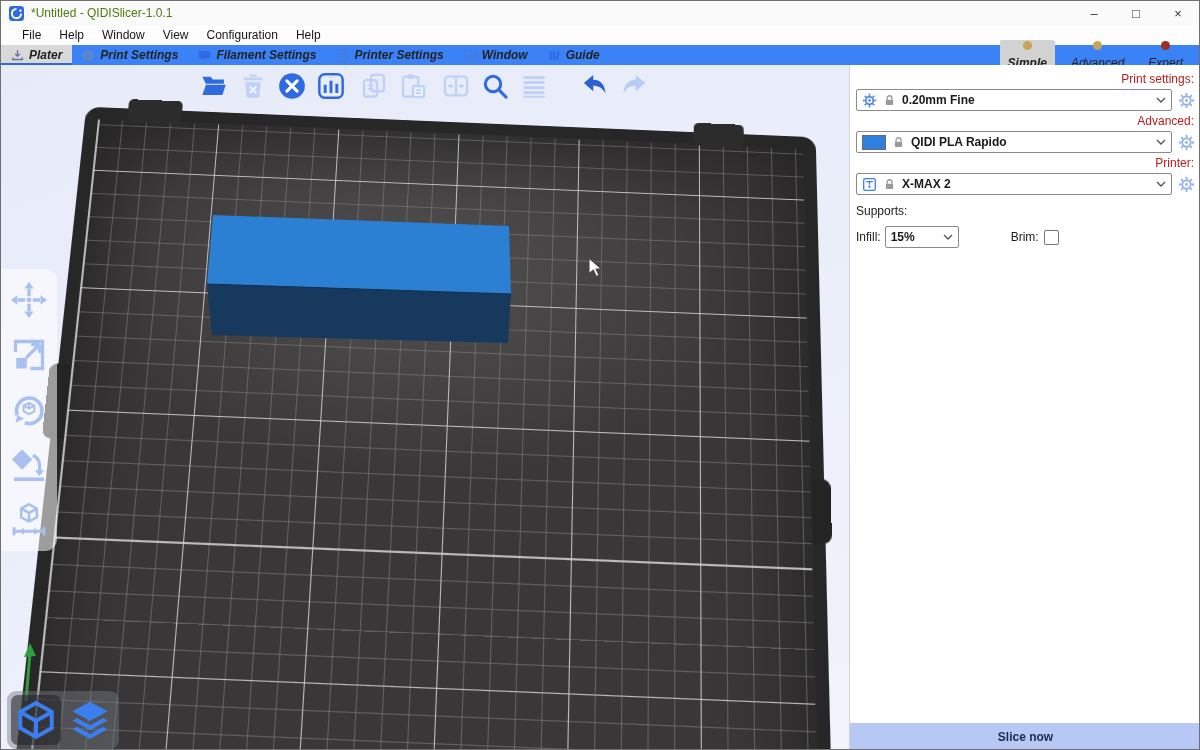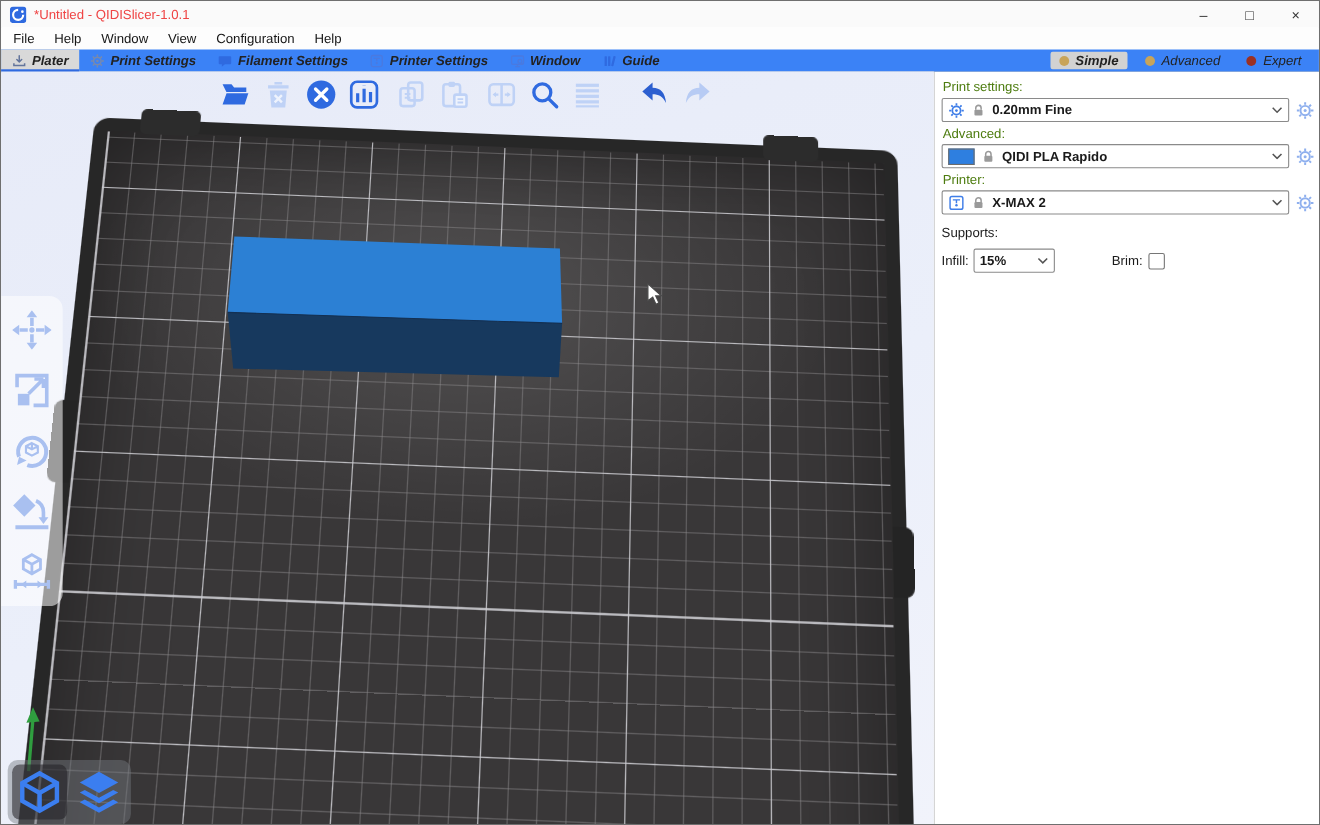--- a/index.html
+++ b/index.html
@@ -1,36 +1,36 @@
 <!DOCTYPE html>
 <html><head>
 <meta charset="utf-8">
 <style>
   html,body{margin:0;padding:0;background:#dcdcdc;font-family:"Liberation Sans",sans-serif;}
   .app{position:relative;width:1200px;height:750px;background:#fff;border:1px solid #6f6f6f;box-sizing:border-box;overflow:hidden;font-size:12px;color:#1a1a1a;}
 
   
   .title-bar{position:absolute;left:0;top:0;right:0;height:24px;background:#fafafa;display:flex;align-items:center;}
   .app-icon{width:15px;height:15px;margin-left:8px;flex:0 0 auto;}
-  .title-text{margin-left:7px;font-size:12px;color:#ef4444;}
+  .title-text{margin-left:7px;font-size:12px;color:#4d7c0f;}
   .win-controls{margin-left:auto;display:flex;height:100%;}
   .win-btn{width:42px;display:flex;align-items:center;justify-content:center;font-size:13px;color:#333;cursor:default;}
 
   
-  .menu-bar{position:absolute;left:0;top:24px;right:0;height:20px;background:#fdfdfd;display:flex;align-items:center;padding-left:2px;}
+  .menu-bar{position:absolute;left:0;top:24px;right:0;height:20px;background:#fdfdfd;display:flex;align-items:center;padding-left:12px;}
   .menu-item{padding:0 9px;line-height:20px;color:#161616;}
 
   
   .tab-bar{position:absolute;left:0;top:44px;right:0;height:20px;background:#3b82f6;border-bottom:1px solid #c6c6c6;display:flex;align-items:stretch;box-sizing:content-box;font-style:italic;}
   .tab{display:flex;align-items:center;gap:5px;padding:0 10px;font-weight:bold;color:#222;position:relative;}
   .tab .ticon{width:13px;height:13px;flex:0 0 auto;}
   .tab.active{background:#d9d9d9;}
   .tab.active::after{content:"";position:absolute;left:0;right:0;bottom:-1px;height:3px;background:#2f6ae0;}
   .modes{margin-left:auto;display:flex;align-items:center;gap:8px;padding-right:8px;}
-  .mode{display:flex;align-items:center;gap:6px;padding:1px 8px;color:#222;}
+  .mode{display:flex;align-items:center;gap:6px;padding:1px 8px;color:#222;flex-direction:column;}
   .mode.active{background:#d2d2d2;border-radius:2px;font-weight:bold;}
   .dot{width:9px;height:9px;border-radius:50%;flex:0 0 auto;}
   .dot.gold{background:#c8a45a;}
   .dot.red{background:#9b3022;}
 
   
   .viewport{position:absolute;left:0;top:64px;width:848px;height:686px;overflow:hidden;background:linear-gradient(160deg,#e7ebf8 0%,#ebeffa 55%,#f1f3fb 100%);}
   .plate{position:absolute;left:85px;top:57px;width:730px;height:920px;box-sizing:border-box;border:12px solid #272727;border-radius:14px;background:radial-gradient(ellipse 460px 280px at 46% 16%,rgba(255,255,255,0.13),rgba(255,255,255,0) 72%),#393738;transform-origin:50% 0;transform:rotate(2.4deg) perspective(2000px) rotateX(20deg);box-shadow:inset 0 0 90px rgba(0,0,0,0.45);}
   .plate::before{content:"";position:absolute;inset:1px;background-image:
     repeating-linear-gradient(90deg,rgba(205,205,210,0.85) 0 1.5px,transparent 1.5px 120px),
@@ -61,21 +61,21 @@
   .lt svg{width:36px;height:36px;}
 
   
   .view-toggles{position:absolute;left:6px;bottom:2px;width:112px;height:58px;background:rgba(118,122,128,0.45);border-radius:9px;display:flex;align-items:center;padding:4px;gap:4px;box-sizing:border-box;}
   .vt{width:50px;height:50px;display:flex;align-items:center;justify-content:center;border-radius:7px;color:#3b7ef0;}
   .vt.active{background:rgba(32,32,36,0.55);}
   .vt svg{width:42px;height:42px;}
 
   
   .sidebar{position:absolute;left:848px;top:64px;width:352px;height:686px;background:#fff;border-left:1px solid #d5d5d5;box-sizing:border-box;padding:4px 6px;}
-  .sb-label{margin:3px 1px 3px;color:#4d7c0f;}
+  .sb-label{margin:3px 1px 3px;color:#b91c1c;text-align:right;}
   .combo-row{display:flex;align-items:center;gap:5px;margin-bottom:2px;}
   .combo{flex:1;height:20px;border:1px solid #8a8a8a;border-radius:2px;background:#fff;display:flex;align-items:center;gap:6px;padding:0 5px;font-weight:bold;}
   .combo .val{flex:1;white-space:nowrap;overflow:hidden;}
   .combo .chev{flex:0 0 auto;width:10px;height:6px;}
   .mini{width:15px;height:15px;flex:0 0 auto;}
   .mini.gear{color:#3f7ee8;}
   .mini.lock{color:#9a9a9a;width:13px;height:13px;}
   .mini.printer{color:#3f7ee8;}
   .swatch{width:22px;height:13px;border:1px solid #6b6b6b;flex:0 0 auto;}
   .gear-btn{width:18px;height:18px;color:#8fb0ee;flex:0 0 auto;display:flex;align-items:center;justify-content:center;}
@@ -431,15 +431,16 @@
       <div class="combo small">
         <span class="val">15%</span>
         <svg class="chev" viewBox="0 0 10 6" fill="none" stroke="#555" stroke-width="1.4">
             <path d="M1 1l4 4 4-4"></path>
           </svg>
       </div>
       <span class="brim-lbl">Brim:</span>
       <span class="checkbox"></span>
     </div>
 
+    <button class="slice-btn">Slice now</button>
   </div>
 
 </div>
 
 </body></html>

